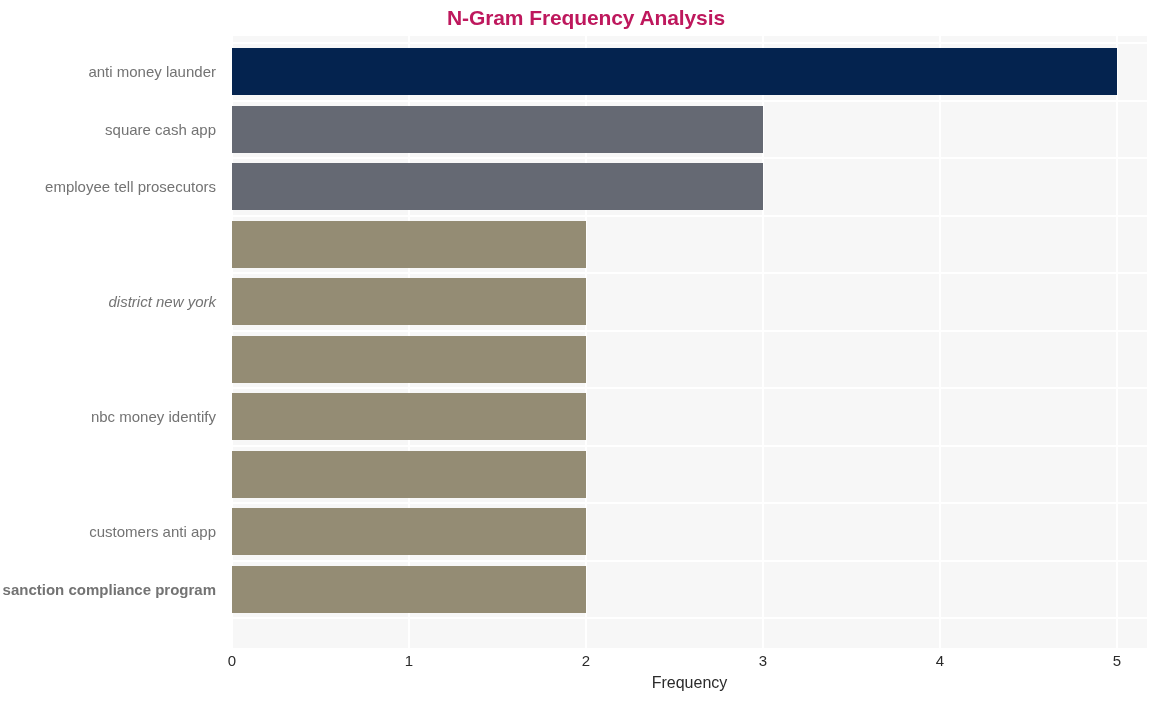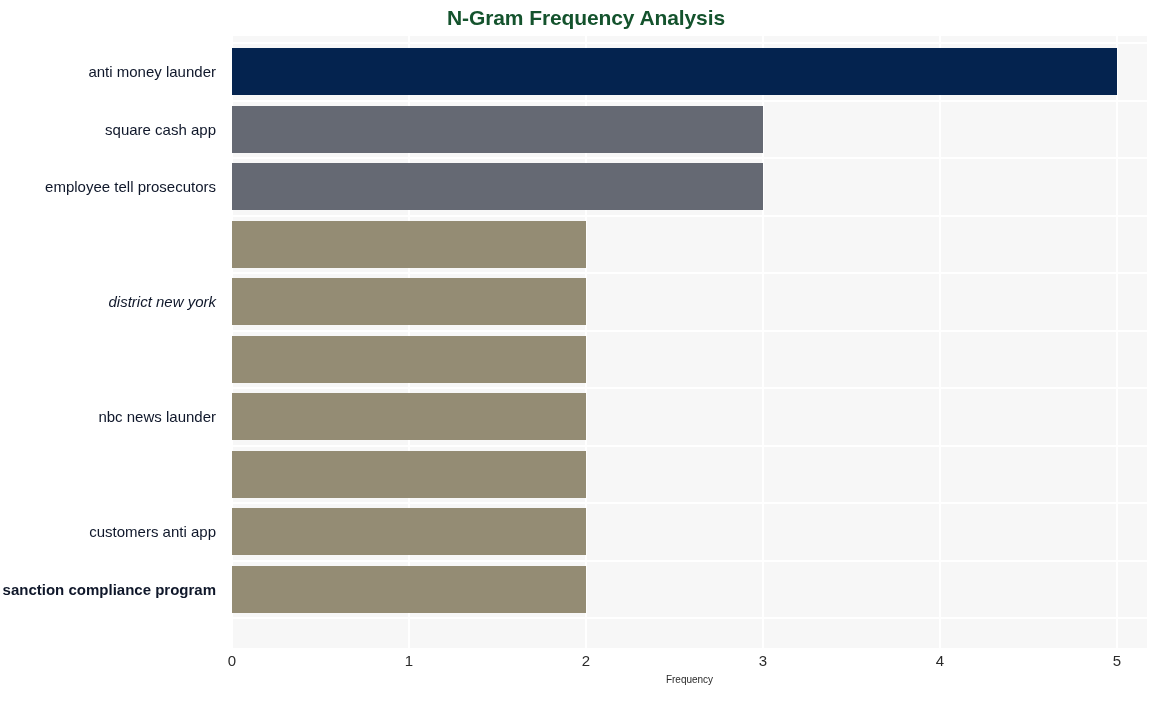--- a/index.html
+++ b/index.html
@@ -20,21 +20,21 @@
 
   
   #chart-title {
     position: absolute;
     left: 0;
     top: 6px;
     width: 1172px;
     text-align: center;
     font-size: 21px;
     font-weight: bold;
-    color: #14532d;
+    color: #be185d;
     letter-spacing: -0.1px;
   }
 
   
   #plot-area {
     position: absolute;
     left: 232px;
     top: 36px;
     width: 915px;
     height: 612px;
@@ -78,21 +78,21 @@
     width: 224px;
     height: 612px;
   }
   .y-label {
     position: absolute;
     right: 8px;
     height: 47px;
     line-height: 47px;
     text-align: right;
     font-size: 15px;
-    color: #0f172a;
+    color: #737373;
     white-space: nowrap;
   }
 
   
   #x-labels {
     position: absolute;
     left: 0;
     top: 652px;
     width: 1172px;
     height: 24px;
@@ -106,21 +106,21 @@
     font-size: 15px;
     color: #2b2b2b;
   }
 
   #x-axis-title {
     position: absolute;
     left: 232px;
     top: 674px;
     width: 915px;
     text-align: center;
-    font-size: 10px;
+    font-size: 16px;
     color: #2b2b2b;
   }
 </style>
 </head>
 <body>
 
 <div id="figure">
 
   <div id="chart-title">N-Gram Frequency Analysis</div>
 
@@ -156,21 +156,21 @@
         <div class="bar" title="customers cash app: 2" style="top: 472px; width: 354px; background: rgb(148, 140, 116);"></div>
         <div class="bar" title="sanction compliance program: 2" style="top: 529.5px; width: 354px; background: rgb(148, 140, 116);"></div>
       </div>
   </div>
 
   <div id="y-labels">
       <div class="y-label" style="top: 12px;">anti money launder</div>
       <div class="y-label" style="top: 69.5px;">square cash app</div>
       <div class="y-label" style="top: 127px;">employee tell prosecutors</div>
       <div class="y-label" style="top: 242px; font-style: italic;">district new york</div>
-      <div class="y-label" style="top: 357px;">nbc news launder</div>
+      <div class="y-label" style="top: 357px;">nbc money identify</div>
       <div class="y-label" style="top: 472px;">customers anti app</div>
       <div class="y-label" style="top: 529.5px; font-weight: bold;">sanction compliance program</div>
     </div>
 
   <div id="x-labels">
       <div class="x-label" style="left: 232px;">0</div>
       <div class="x-label" style="left: 409px;">1</div>
       <div class="x-label" style="left: 586px;">2</div>
       <div class="x-label" style="left: 763px;">3</div>
       <div class="x-label" style="left: 940px;">4</div>

